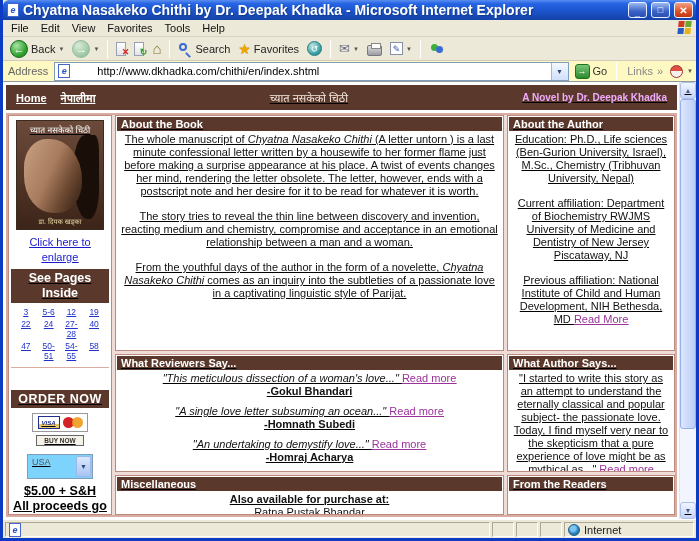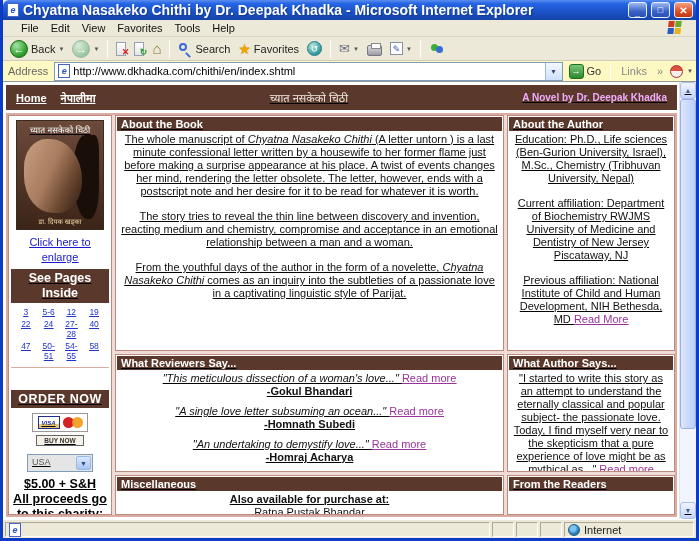--- a/index.html
+++ b/index.html
@@ -16,21 +16,21 @@
     text-shadow:1px 1px 1px #123a8a; }
   .doc-icon{ display:inline-flex; width:12px; height:14px; background:#fff; border:1px solid #4466cc;
     color:#2a52c8; font-size:9px; font-weight:bold; align-items:center; justify-content:center; font-style:italic; }
   .tb-btn{ width:19px; height:16px; border-radius:3px; border:1px solid #e8f0ff; color:#fff; font-size:9px;
     display:flex; align-items:center; justify-content:center; background:linear-gradient(180deg,#9db9f0,#3a62c8 60%,#2a4eb0); }
   .tb-btn.close{ background:linear-gradient(180deg,#f0a088,#dd4f24 60%,#c03a12); font-size:10px; font-weight:bold; }
   .tb-btn.min span{ transform:translateY(3px); font-weight:bold; }
 
   
   .menubar{ height:17px; flex:0 0 17px; display:flex; align-items:center; background:#ece9d8;
-    border-bottom:1px solid #d8d4c4; padding:0 12px; }
+    border-bottom:1px solid #d8d4c4; padding:0 2px; }
   .menu-item{ font-size:11px; color:#111; padding:1px 6px; }
   .menubar .spring{ flex:1; }
   .win-logo{ width:14px; height:14px; display:grid; grid-template-columns:6px 6px; grid-template-rows:6px 6px;
     gap:1px; transform:skewX(-6deg); margin-right:2px; }
   .win-logo i{ display:block; }
   .win-logo i:nth-child(1){ background:#d03c22; } .win-logo i:nth-child(2){ background:#6aa72a; }
   .win-logo i:nth-child(3){ background:#2a5bc4; } .win-logo i:nth-child(4){ background:#e8b21e; }
 
   
   .toolbar{ height:24px; flex:0 0 24px; display:flex; align-items:center; gap:2px; background:#ece9d8;
@@ -60,27 +60,27 @@
     display:flex; align-items:center; justify-content:center; }
   .msgr{ position:relative; width:16px; height:14px; }
   .msgr i{ position:absolute; width:7px; height:7px; border-radius:50%; }
   .msgr i.g{ left:2px; top:2px; background:#3ab03a; } .msgr i.b{ right:2px; top:4px; background:#3a6ad4; }
 
   
   .addressbar{ height:21px; flex:0 0 21px; display:flex; align-items:center; background:#fef9c3; padding:0 3px; gap:4px;
     border-bottom:1px solid #919b9c; }
   .addr-label{ font-size:11px; color:#666; padding:0 2px; }
   .addr-box{ flex:1; height:19px; background:#fff; border:1px solid #7f9db9; display:flex; align-items:center; gap:3px; padding:0 0 0 3px; }
-  .addr-box .url{ flex:1; font-size:11px; color:#000; white-space:nowrap; overflow:hidden; }
+  .addr-box .url{ flex:1; font-size:11px; color:#000; white-space:nowrap; overflow:hidden;margin-left:24px; }
   .addr-drop{ width:17px; height:17px; background:linear-gradient(#f4f8ff,#cfe0fb); border-left:1px solid #9ab8ea;
     color:#30487c; font-size:7px; display:flex; align-items:center; justify-content:center; }
   .go-wrap{ display:flex; align-items:center; gap:3px; padding:0 2px; font-size:11px; color:#333; }
   .go-icon{ width:15px; height:15px; border-radius:3px; background:linear-gradient(#7ac47a,#2d8a2d); border:1px solid #1d701d;
     color:#fff; font-size:9px; font-weight:bold; display:flex; align-items:center; justify-content:center; }
-  .links-wrap{ display:flex; align-items:center; gap:10px; font-size:11px; color:#888; padding:0 3px; }
+  .links-wrap{ display:flex; align-items:center; gap:4px; font-size:11px; color:#888; padding:0 3px; }
   .addon{ width:13px; height:13px; border-radius:50%; border:1px solid #a03030;
     background:linear-gradient(180deg,#e05040 50%,#f4f0ec 50%); }
 
   
   .viewport{ flex:1; position:relative; background:#ffffff; overflow:hidden; display:flex;text-decoration:underline; }
   .pagearea{ flex:1; overflow:hidden; padding:3px 2px 0 3px; }
   .scrollbar{ flex:0 0 17px; display:flex; flex-direction:column; background:#f2f5fd; border-left:1px solid #e0e4ee; }
   .sb-btn{ height:17px; flex:0 0 17px; background:linear-gradient(#f0f5ff,#c6d3f7); border:1px solid #aebfe8; border-radius:3px;
     color:#4d6185; font-size:7px; display:flex; align-items:center; justify-content:center; }
   .sb-track{ flex:1; position:relative; }
@@ -119,21 +119,21 @@
     font-size:8.5px; border-bottom:1px solid #d9aba1; }
   .pagelinks a{ color:#2233cc; text-decoration:underline; }
   .orderhead{ background:#5a392c; color:#fff; font-weight:bold; font-size:12.5px; letter-spacing:0.5px; padding:2px; margin-top:22px; }
   .cards{ width:56px; margin:5px auto 0; background:#fff; border:1px solid #999; padding:2px; display:flex; justify-content:center; align-items:center; gap:3px; }
   .visa{ width:22px; height:13px; border:1px solid #20308c; font-size:6px; font-weight:bold; font-style:italic;
     color:#20308c; display:flex; align-items:center; justify-content:center; background:linear-gradient(#fff 60%,#e8c86a 60%); }
   .mc{ position:relative; width:20px; height:13px; }
   .mc i{ position:absolute; top:1px; width:11px; height:11px; border-radius:50%; }
   .mc i.r{ left:0; background:#d42222; } .mc i.o{ right:0; background:#f09a1a; opacity:.9; }
   .buynow{ width:48px; margin:3px auto 8px; border:1px solid #666; background:#f6f2e8; font-size:6.5px; font-weight:bold; padding:1px 0; color:#333; }
-  .country{ position:relative; width:66px; height:18px; margin:6px auto 4px; background:#e5e5e5; border:1px solid #7f9db9;
+  .country{ position:relative; width:66px; height:25px; margin:6px auto 4px; background:#7dd3fc; border:1px solid #7f9db9;
     font-size:9px; color:#555; text-align:left; padding:2px 0 0 4px; }
   .country .dd{ position:absolute; right:1px; top:1px; bottom:1px; width:15px; border-radius:2px;
     background:linear-gradient(#dce8fd,#a8c4f4); border:1px solid #9ab8ea; color:#30487c; font-size:7px;
     display:flex; align-items:center; justify-content:center; }
   .price{ font-size:12.5px; font-weight:bold; margin-top:5px; }
   .charity{ font-size:12.5px; font-weight:bold; line-height:15px; margin-top:1px; }
 
   
   .review{ margin:0 0 7px 0; }
   .review .q{ font-style:italic; }

